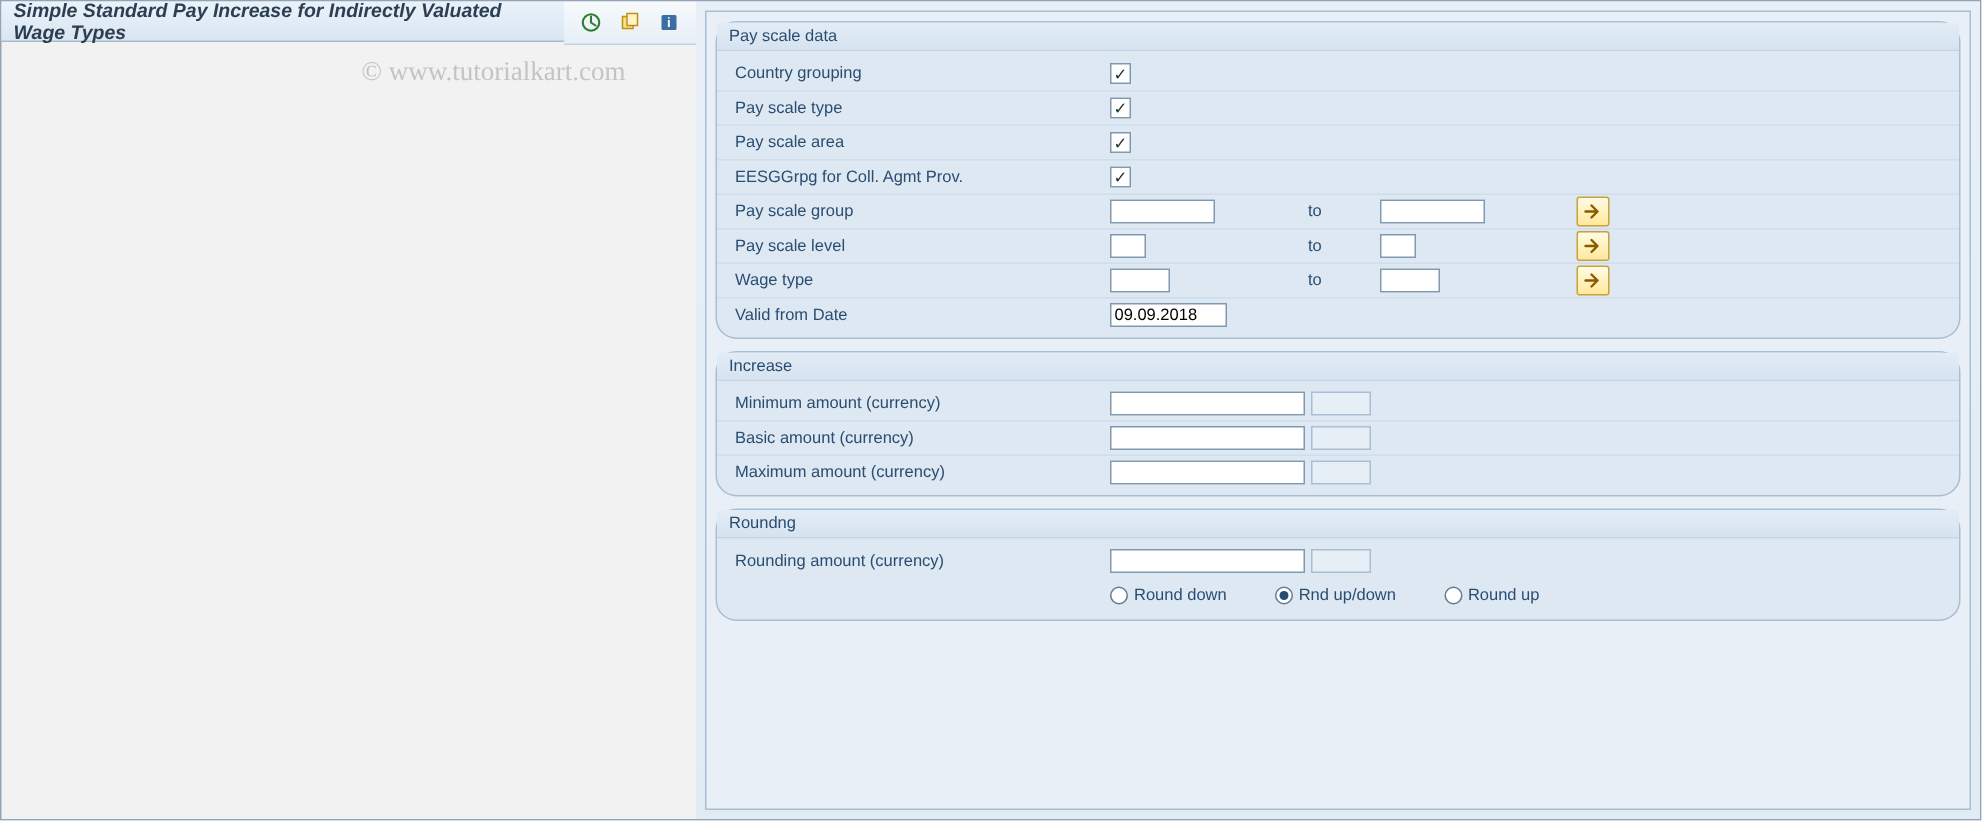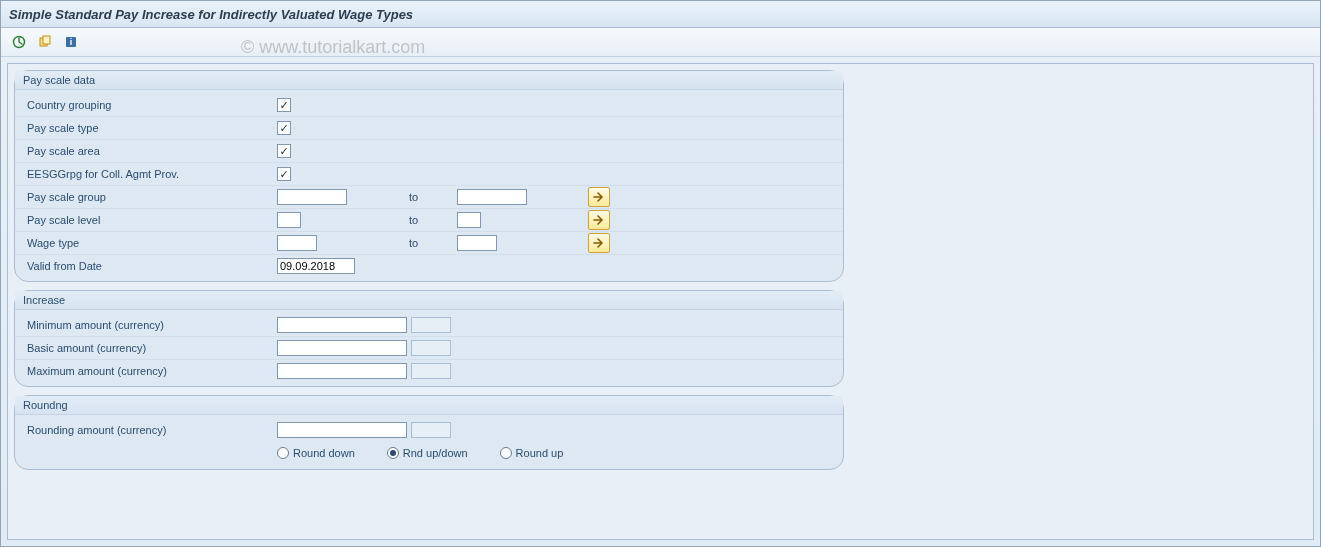--- a/index.html
+++ b/index.html
@@ -10,21 +10,20 @@
     background: #f2f2f2;
     color: #333;
   }
   .app-window {
     width: 1321px;
     height: 547px;
     background: #f2f2f2;
     border: 1px solid #92a5b8;
     box-sizing: border-box;
     display: flex;
-    flex-direction: column;
     position: relative;
   }
   .titlebar {
     height: 26px;
     background: linear-gradient(#eaf2fa, #d9e6f2);
     border-bottom: 1px solid #a7b9cc;
     display: flex;
     align-items: center;
     padding: 0 8px;
     font-weight: bold;
@@ -177,21 +176,21 @@
   }
   .pct-sym { margin-left: 6px; color:#2a4d70; }
   .watermark {
     position: absolute;
     left: 240px;
     top: 36px;
     font-size: 18px;
     color: rgba(150,150,150,0.5);
     pointer-events: none;
     z-index: 5;
-    font-family: Liberation Sans, sans-serif;
+    font-family: Liberation Serif, serif;
   }
   svg { display:block; }
 </style>
 </head>
 <body>
 
 <div class="app-window">
 
   <div class="titlebar">
     <span>Simple Standard Pay Increase for Indirectly Valuated Wage Types</span>

